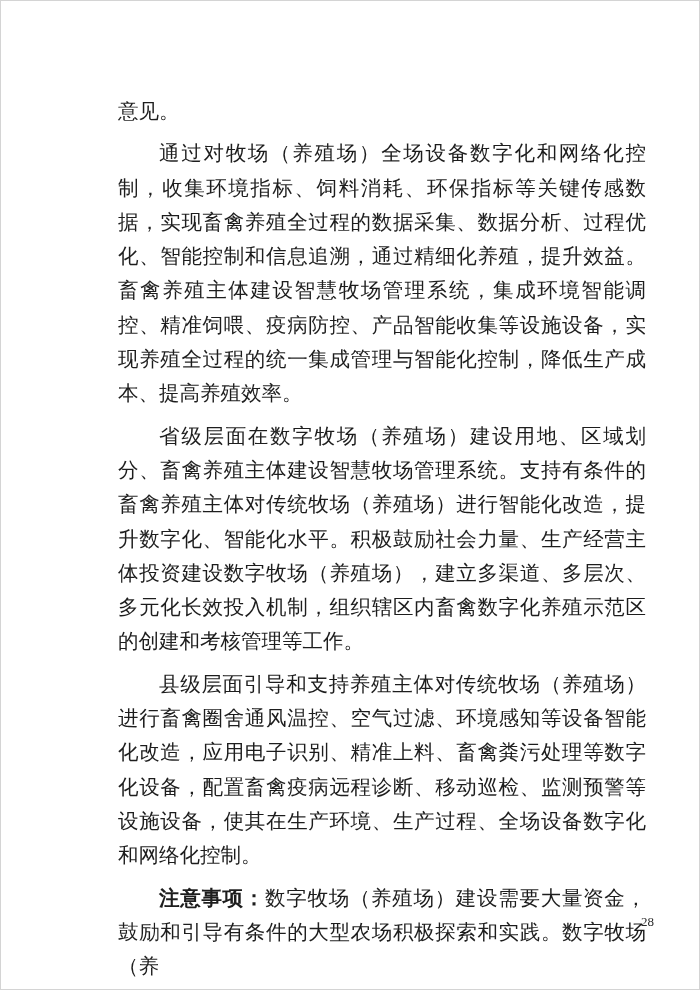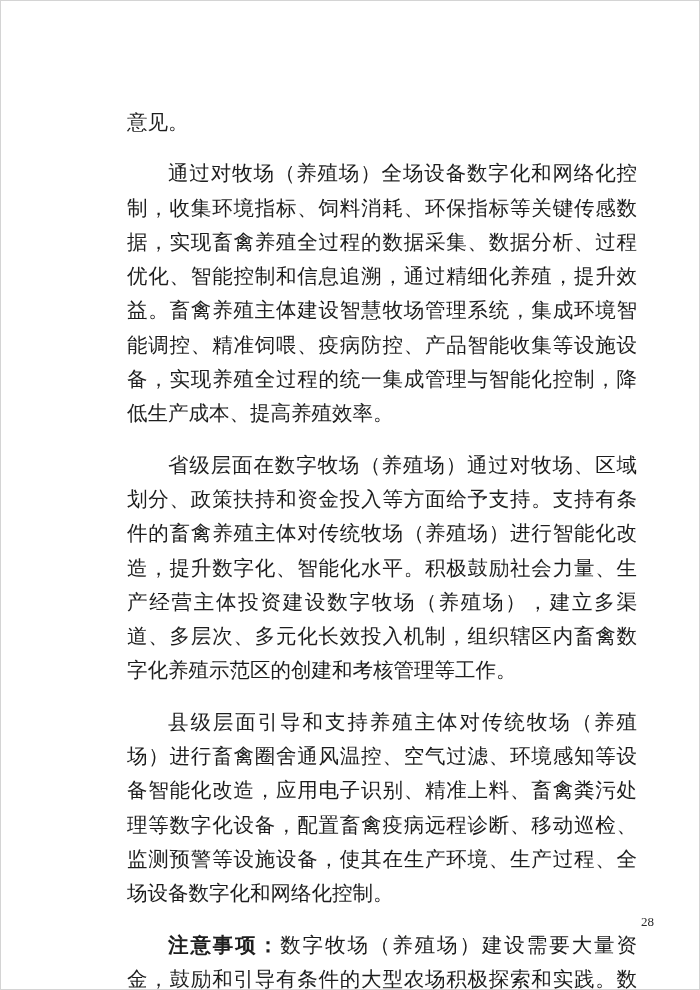--- a/index.html
+++ b/index.html
@@ -18,27 +18,28 @@
     font-family: "Liberation Serif", "DejaVu Serif", serif;
     color: #1d1d1d;
   }
   .content {
     position: absolute;
     left: 109px;
     right: 45px;
     top: 87px;
   }
   .para {
-    margin: 17px;
+    margin: 8px;
     font-size: 20.5px;
     line-height: 34.3px;
     text-align: justify;
     text-justify: inter-ideograph;
     letter-spacing: 0;
     word-break: break-all;
+    font-family: Liberation Mono, monospace;
   }
   .indent2 {
     text-indent: 2em;
   }
   .heading {
     font-weight: bold;
   }
   .note-label {
     font-weight: bold;
   }
@@ -53,18 +54,18 @@
     color: #2a2a2a;
   }
 </style>
 </head>
 <body>
 
 <div class="sheet">
   <div class="content">
     <p class="para">意见。</p>
     <p class="para indent2">通过对牧场（养殖场）全场设备数字化和网络化控制，收集环境指标、饲料消耗、环保指标等关键传感数据，实现畜禽养殖全过程的数据采集、数据分析、过程优化、智能控制和信息追溯，通过精细化养殖，提升效益。畜禽养殖主体建设智慧牧场管理系统，集成环境智能调控、精准饲喂、疫病防控、产品智能收集等设施设备，实现养殖全过程的统一集成管理与智能化控制，降低生产成本、提高养殖效率。</p>
-    <p class="para indent2">省级层面在数字牧场（养殖场）通过对牧场、区域划分、政策扶持和资金投入等方面给予支持。支持有条件的畜禽养殖主体对传统牧场（养殖场）进行智能化改造，提升数字化、智能化水平。积极鼓励社会力量、生产经营主体投资建设数字牧场（养殖场），建立多渠道、多层次、多元化长效投入机制，组织辖区内畜禽数字化养殖示范区的创建和考核管理等工作。</p>
+    <p class="para indent2">省级层面在数字牧场（养殖场）建设用地、区域划分、畜禽养殖主体建设智慧牧场管理系统。支持有条件的畜禽养殖主体对传统牧场（养殖场）进行智能化改造，提升数字化、智能化水平。积极鼓励社会力量、生产经营主体投资建设数字牧场（养殖场），建立多渠道、多层次、多元化长效投入机制，组织辖区内畜禽数字化养殖示范区的创建和考核管理等工作。</p>
     <p class="para indent2">县级层面引导和支持养殖主体对传统牧场（养殖场）进行畜禽圈舍通风温控、空气过滤、环境感知等设备智能化改造，应用电子识别、精准上料、畜禽粪污处理等数字化设备，配置畜禽疫病远程诊断、移动巡检、监测预警等设施设备，使其在生产环境、生产过程、全场设备数字化和网络化控制。</p>
     <p class="para indent2"><span class="note-label">注意事项：</span><span>数字牧场（养殖场）建设需要大量资金，鼓励和引导有条件的大型农场积极探索和实践。数字牧场（养</span></p>
   </div>
   <div class="pagenum">28</div>
 </div>
 
 </body></html>

